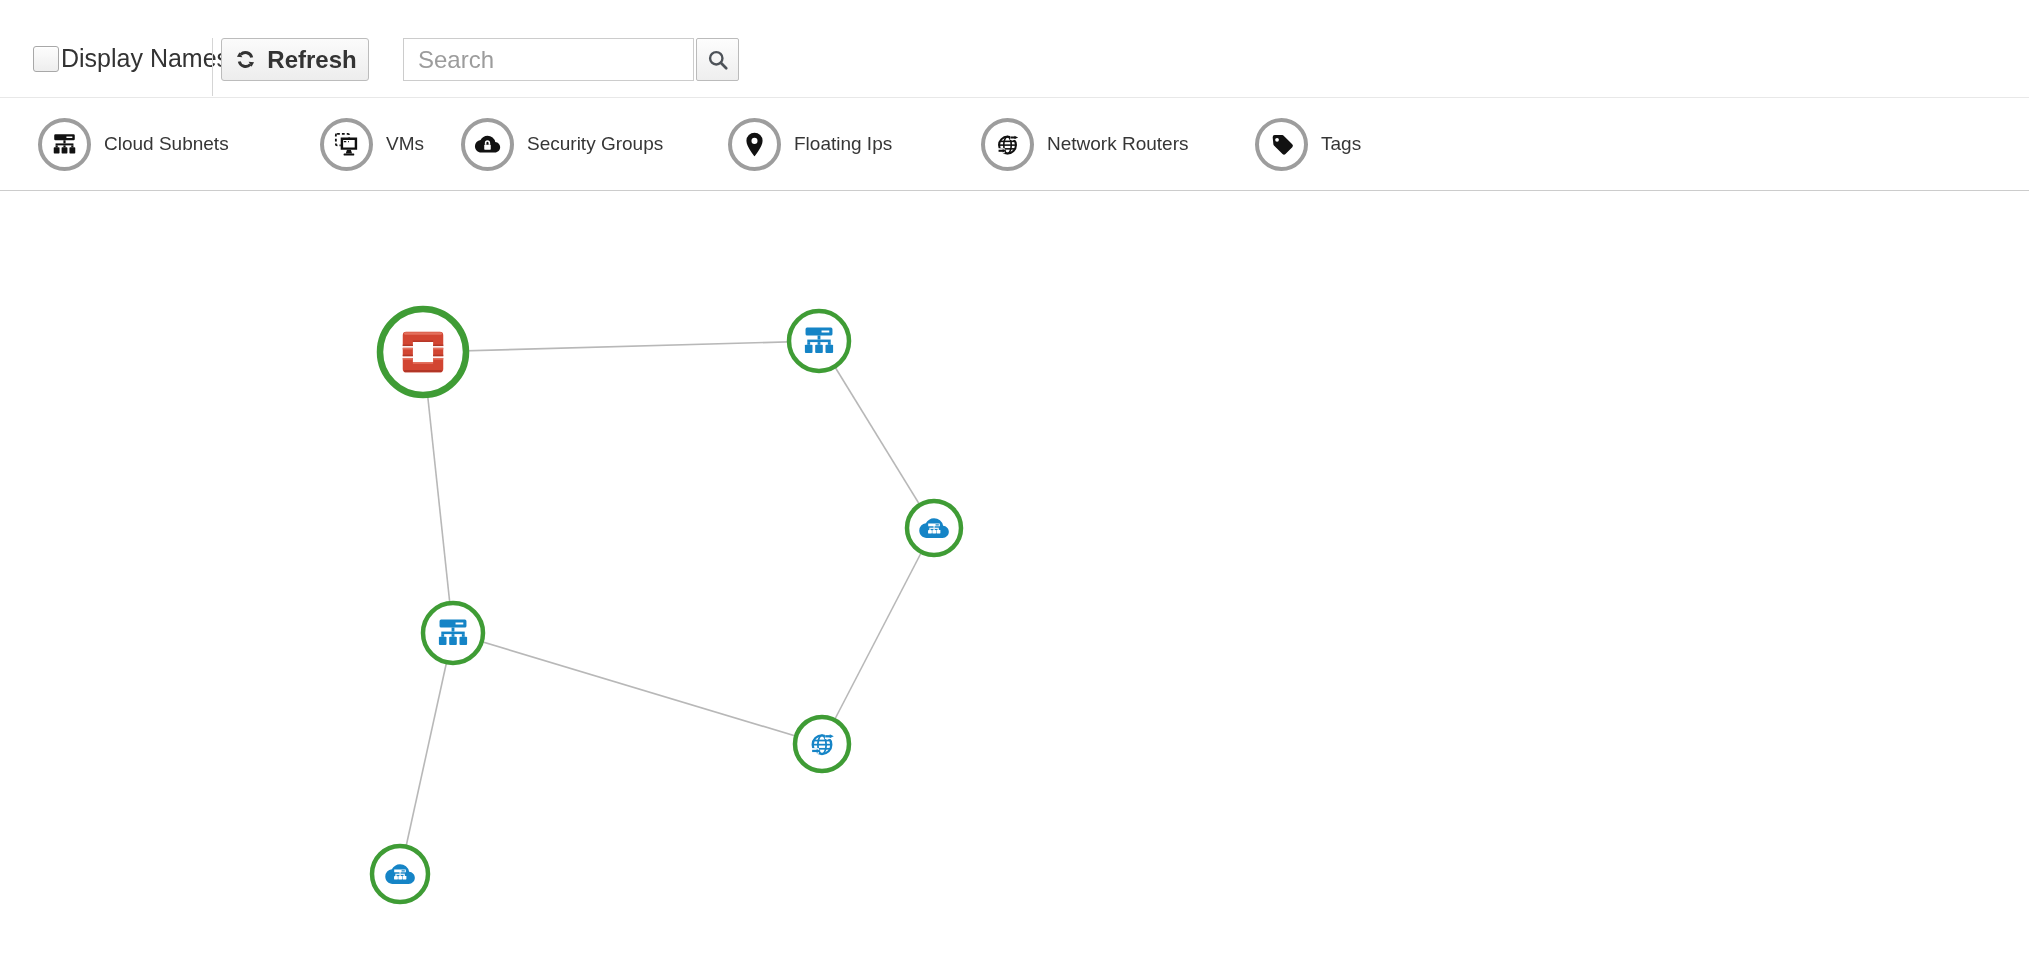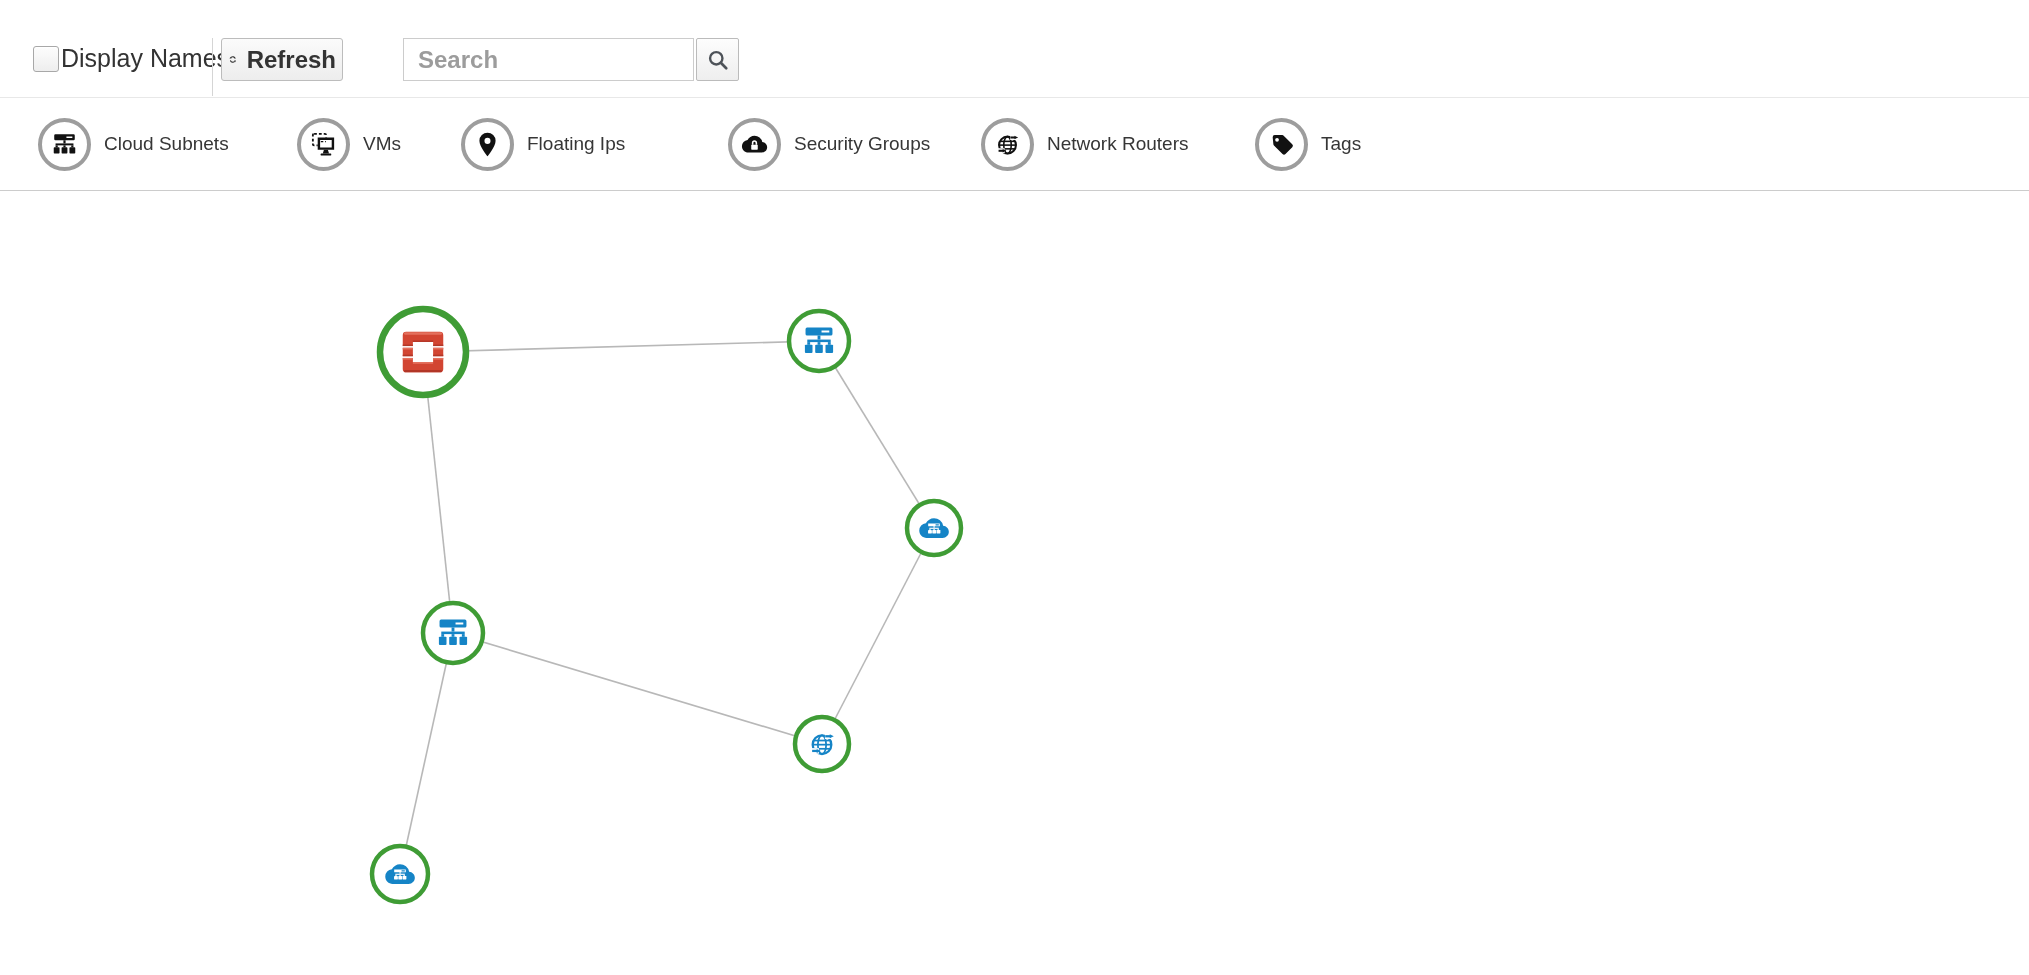--- a/index.html
+++ b/index.html
@@ -6,35 +6,35 @@
   body{
     width:2029px;height:975px;background:#ffffff;overflow:hidden;
     font-family:"Liberation Sans", sans-serif;color:#363636;position:relative;
   }
   
   .toolbar{position:absolute;left:0;top:0;width:2029px;height:97px;background:#fff;border-bottom:1px solid #e8e8e8;}
   .checkbox{position:absolute;left:33px;top:46px;width:24px;height:24px;border:1px solid #a8a8a8;border-radius:3px;
     background:linear-gradient(#fdfdfd,#eeeeee);box-shadow:inset 0 1px 0 #fff;cursor:pointer;}
   .display-names-label{position:absolute;left:61px;top:44px;font-size:25px;color:#333;}
   .toolbar-sep{position:absolute;left:212px;top:38px;width:1px;height:58px;background:#d5d5d5;}
-  .refresh-btn{position:absolute;left:221px;top:38px;width:122px;height:43px;border:1px solid #bcbcbc;border-radius:3px;
+  .refresh-btn{position:absolute;left:221px;top:38px;width:148px;height:43px;border:1px solid #bcbcbc;border-radius:3px;
     background:linear-gradient(#fbfbfb,#ededed);display:flex;align-items:center;justify-content:center;gap:9px;
     font-size:24px;font-weight:700;color:#333;cursor:pointer;box-sizing:border-box;}
   .refresh-btn svg{width:25px;height:25px;color:#333;}
   .search-input{position:absolute;left:403px;top:38px;width:291px;height:43px;box-sizing:border-box;border:1px solid #cccccc;
-    font-size:24px;color:#555;padding:0 0 0 14px;outline:none;font-family:"Liberation Sans",sans-serif;background:#fff;font-weight:bold;}
+    font-size:24px;color:#555;padding:0 0 0 14px;outline:none;font-family:"Liberation Sans",sans-serif;background:#fff;}
   .search-input::placeholder{color:#9c9c9c;}
   .search-btn{position:absolute;left:696px;top:38px;width:43px;height:43px;border:1px solid #bbbbbb;border-radius:2px;
     background:linear-gradient(#fdfdfd,#eeeeee);display:flex;align-items:center;justify-content:center;cursor:pointer;box-sizing:border-box;}
   .search-btn svg{width:26px;height:26px;color:#4d5258;}
   
   .legend{position:absolute;left:0;top:98px;width:2029px;height:92px;background:#fff;border-bottom:1px solid #cccccc;}
   .legend-item{position:absolute;top:0;height:92px;display:flex;align-items:center;cursor:pointer;}
   .legend-item:nth-child(1){left:38px;}
-  .legend-item:nth-child(2){left:297px;}
+  .legend-item:nth-child(2){left:320px;}
   .legend-item:nth-child(3){left:461px;}
   .legend-item:nth-child(4){left:728px;}
   .legend-item:nth-child(5){left:981px;}
   .legend-item:nth-child(6){left:1255px;justify-content:center;}
   .legend-item:nth-child(7){left:1573px;}
   .legend-item:nth-child(8){left:1840px;flex-direction:column;}
   .legend-circle{width:45px;height:45px;border:4px solid #9d9d9d;border-radius:50%;background:#fff;
     display:flex;align-items:center;justify-content:center;color:#111;flex:0 0 auto;}
   .legend-circle svg{width:29px;height:29px;}
   .legend-label{margin-left:13px;font-size:19px;color:#363636;white-space:nowrap;}
@@ -199,32 +199,32 @@
       <span class="legend-circle">
         <svg viewBox="0 0 24 24">
           <use href="#sym-vm"></use>
         </svg>
       </span>
       <span class="legend-label">VMs</span>
     </div>
     <div class="legend-item">
       <span class="legend-circle">
         <svg viewBox="0 0 24 24">
+          <use href="#sym-security-group"></use>
+        </svg>
+      </span>
+      <span class="legend-label">Security Groups</span>
+    </div>
+    <div class="legend-item">
+      <span class="legend-circle">
+        <svg viewBox="0 0 24 24">
           <use href="#sym-floating-ip"></use>
         </svg>
       </span>
       <span class="legend-label">Floating Ips</span>
-    </div>
-    <div class="legend-item">
-      <span class="legend-circle">
-        <svg viewBox="0 0 24 24">
-          <use href="#sym-security-group"></use>
-        </svg>
-      </span>
-      <span class="legend-label">Security Groups</span>
     </div>
     <div class="legend-item">
       <span class="legend-circle">
         <svg viewBox="0 0 24 24">
           <use href="#sym-network-router"></use>
         </svg>
       </span>
       <span class="legend-label">Network Routers</span>
     </div>
     <div class="legend-item">

